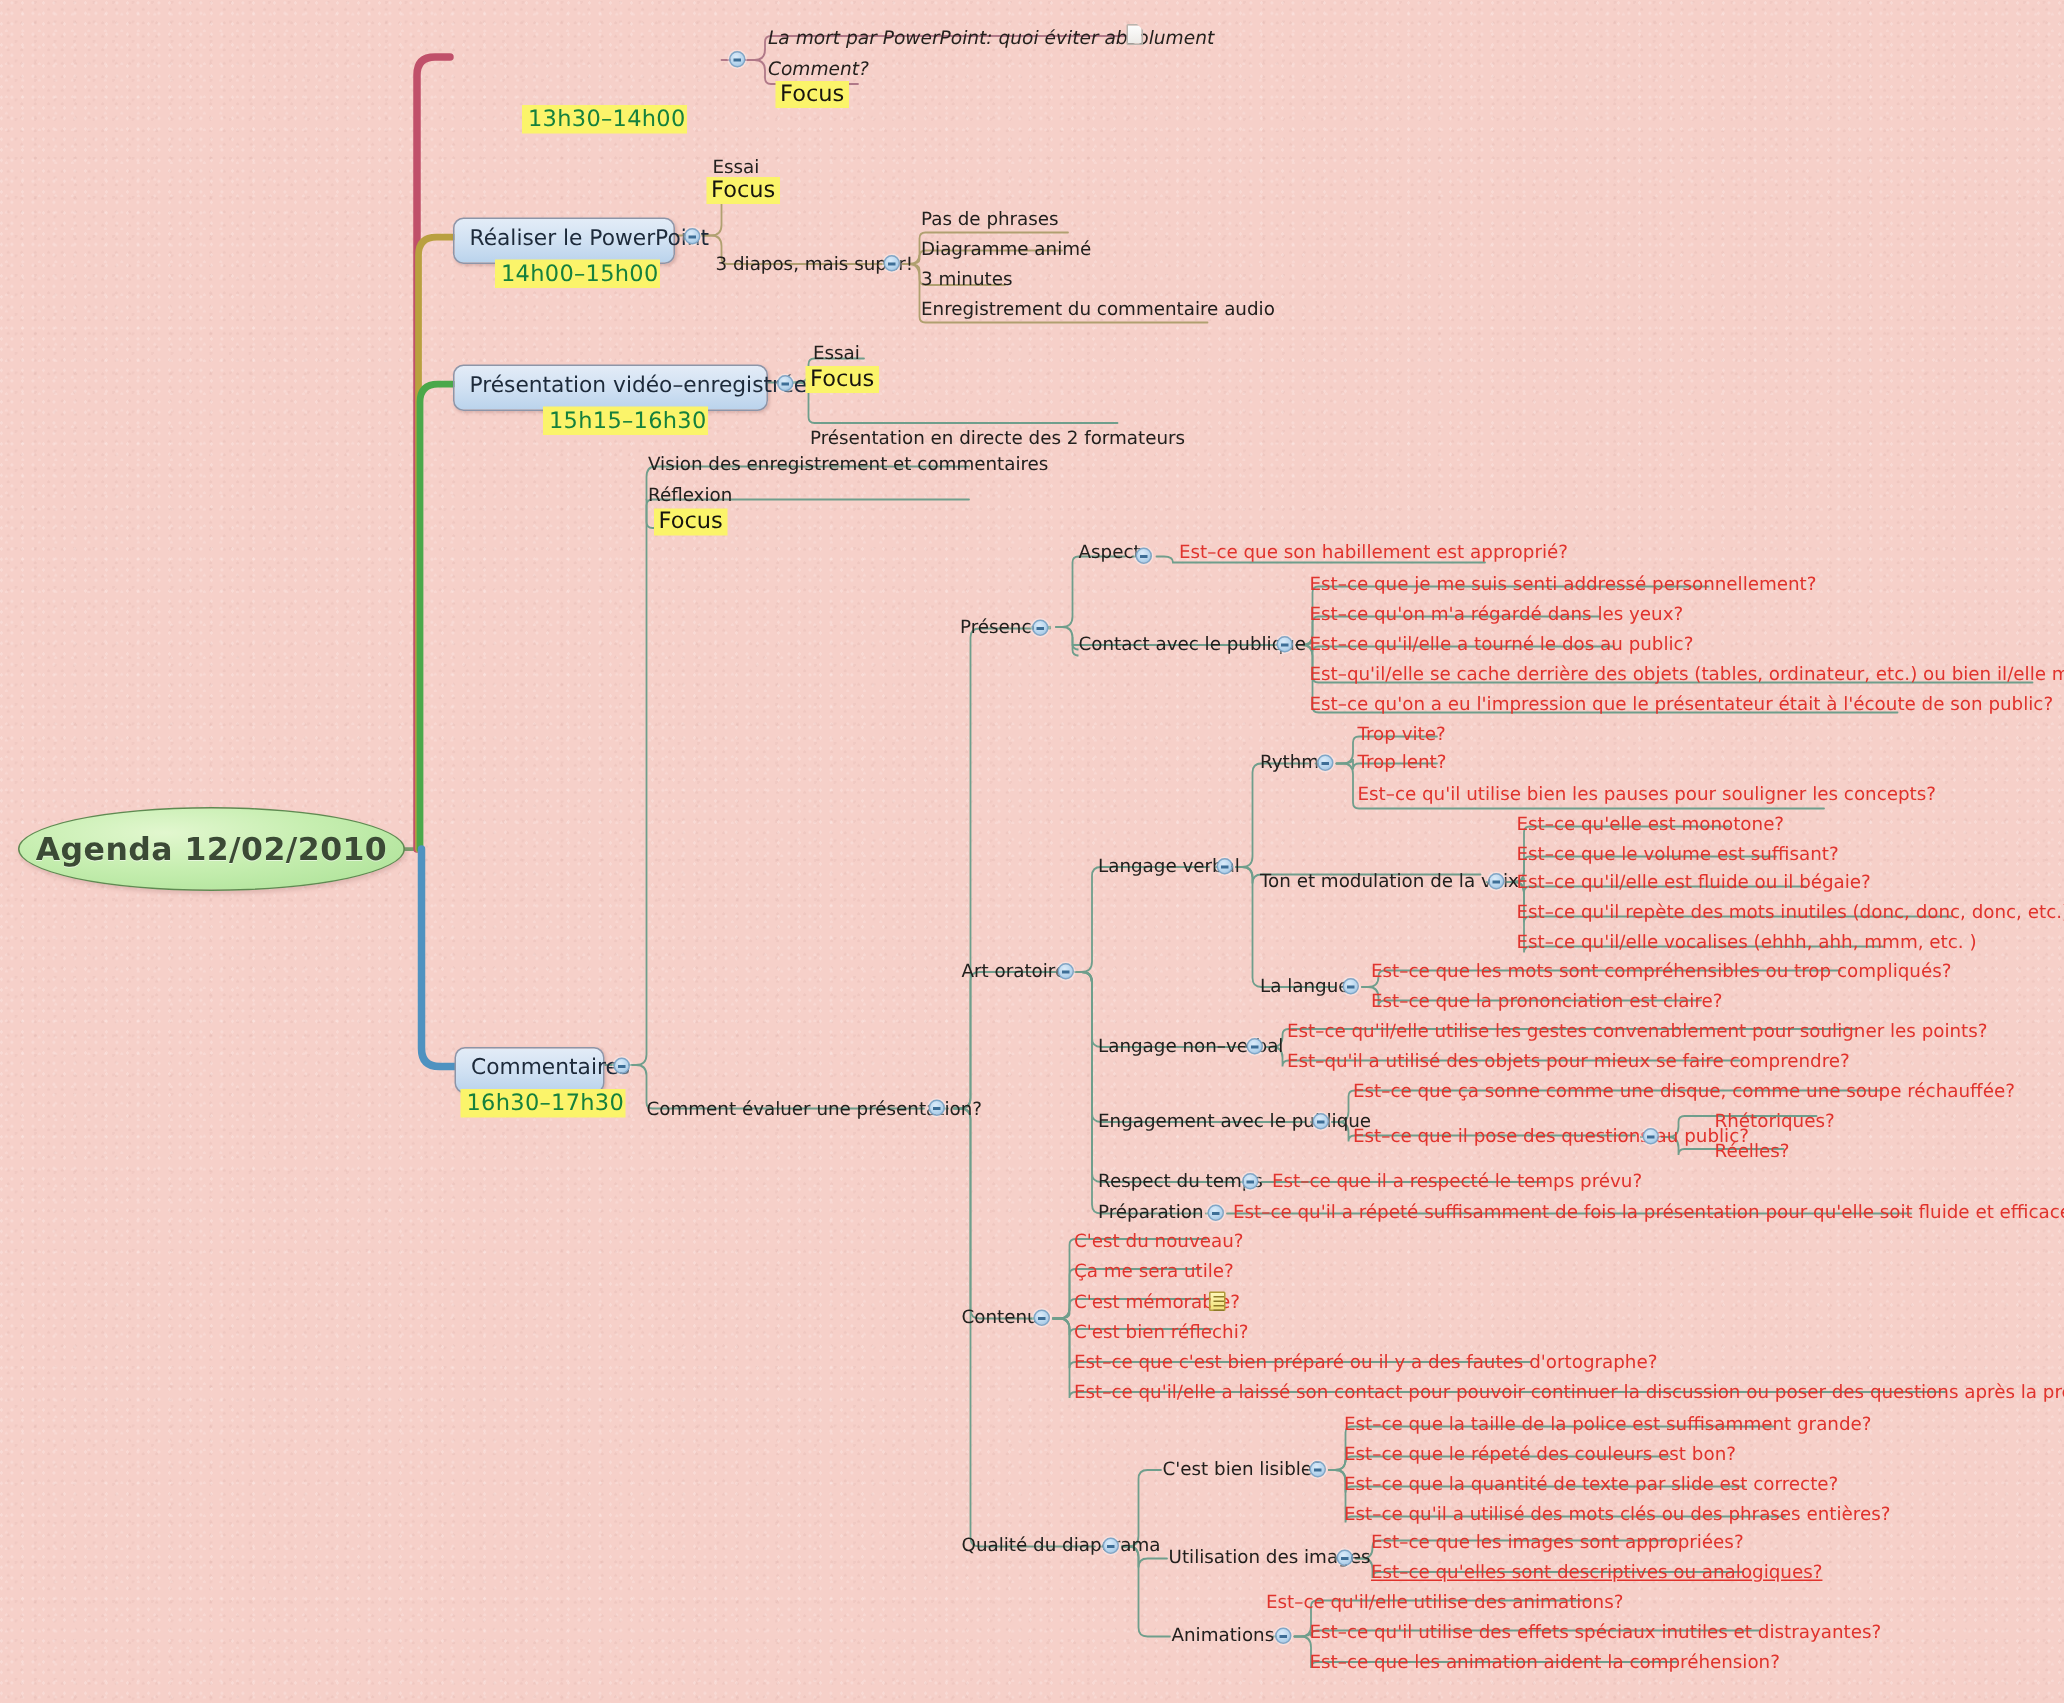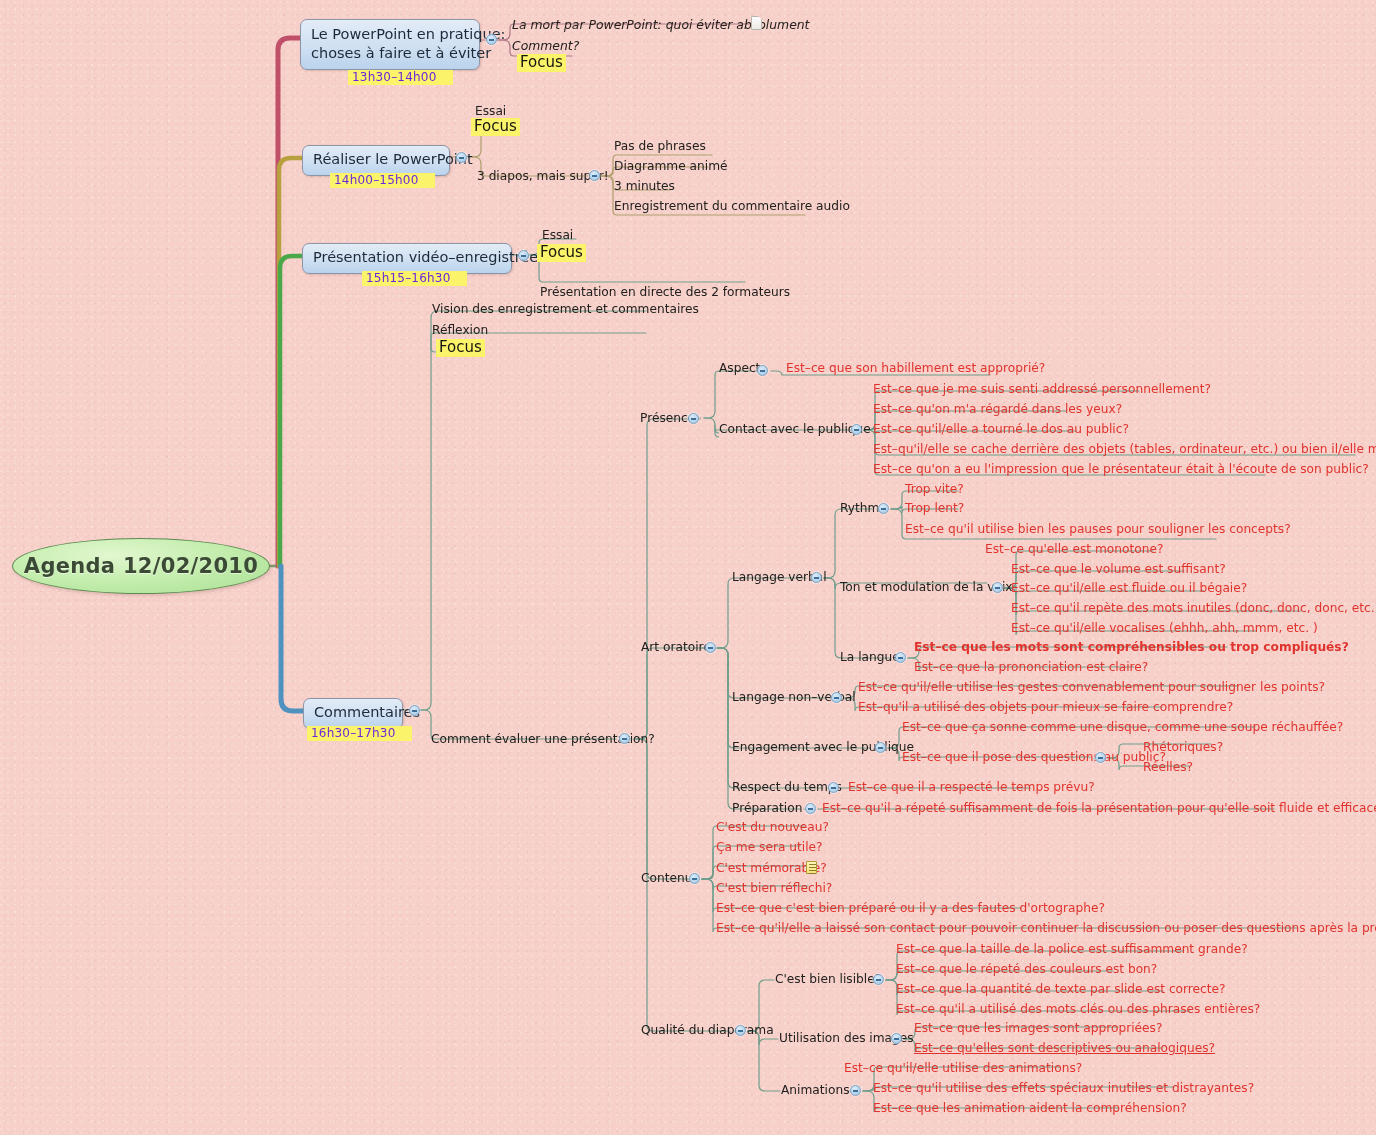--- a/index.html
+++ b/index.html
@@ -50,23 +50,23 @@
     color: #1d2a3a;
     font-size: 14.5px;
     line-height: 1.22;
     padding: 5px 10px 6px 10px;
     white-space: nowrap;
   }
   .mainnode.two-line { line-height: 1.32; }
   .timetag {
     position: absolute;
     background: #fbf46a;
-    color: #6d28d9;
-    font-size: 12px;
-    padding: 0px 16px 1px 4px;
+    color: #15803d;
+    font-size: 15px;
+    padding: 0px 1px 1px 4px;
     white-space: nowrap;
     letter-spacing: 0.2px;
   }
   
   .tnode {
     position: absolute;
     white-space: nowrap;
     font-size: 12.2px;
     color: #22201e;
     line-height: 1.1;
@@ -262,24 +262,20 @@
       <path d="M863 1091 L867 1091 Q874 1091 874 1084 L874 1071 Q874 1067 878 1067 L1060 1067" stroke="#6f9e8c" stroke-width="1.2"></path>
       <path d="M863 1091 L867 1091 Q874 1091 874 1088 L874 1091 Q874 1087 878 1087 L1173 1087" stroke="#6f9e8c" stroke-width="1.2"></path>
       <path d="M863 1091 L867 1091 Q874 1091 874 1098 L874 1112 Q874 1108 878 1108 L1118 1108" stroke="#6f9e8c" stroke-width="1.2"></path>
     </g>
   </svg>
 
   <div class="central" style="left:12px; top:538px; width:258px; height:56px;">
     <span>Agenda 12/02/2010</span>
   </div>
 
-  <div class="mainnode two-line" style="left:300px; top:19px; width:180px;">
-    <div>Le PowerPoint en pratique:</div>
-    <div>choses à faire et à éviter</div>
-  </div>
   <div class="timetag" style="left:348px; top:70px;">13h30–14h00</div>
   <div class="toggle" style="left:486px; top:34px;"></div>
 
   <div class="tnode ital" style="left:512px; top:18px;">La mort par PowerPoint: quoi éviter absolument</div>
   <div class="doc-icon" style="left:751px; top:16px;"></div>
   <div class="tnode ital" style="left:512px; top:39px;">Comment?</div>
   <div class="tnode focus" style="left:517px; top:54px;">Focus</div>
 
   <div class="mainnode" style="left:302px; top:145px; width:148px;">
     <div>Réaliser le PowerPoint</div>
@@ -342,29 +338,29 @@
   <div class="toggle" style="left:811px; top:572px;"></div>
 
   <div class="tnode" style="left:840px; top:502px;">Rythme</div>
   <div class="toggle" style="left:878px; top:503px;"></div>
   <div class="tnode q" style="left:905px; top:483px;">Trop vite?</div>
   <div class="tnode q" style="left:905px; top:502px;">Trop lent?</div>
   <div class="tnode q" style="left:905px; top:523px;">Est–ce qu'il utilise bien les pauses pour souligner les concepts?</div>
 
   <div class="tnode" style="left:840px; top:581px;">Ton et modulation de la voix</div>
   <div class="toggle" style="left:992px; top:582px;"></div>
-  <div class="tnode q" style="left:985px; top:543px;">Est–ce qu'elle est monotone?</div>
+  <div class="tnode q" style="left:1011px; top:543px;">Est–ce qu'elle est monotone?</div>
   <div class="tnode q" style="left:1011px; top:563px;">Est–ce que le volume est suffisant?</div>
   <div class="tnode q" style="left:1011px; top:582px;">Est–ce qu'il/elle est fluide ou il bégaie?</div>
   <div class="tnode q" style="left:1011px; top:602px;">Est–ce qu'il repète des mots inutiles (donc, donc, donc, etc.)</div>
   <div class="tnode q" style="left:1011px; top:622px;">Est–ce qu'il/elle vocalises (ehhh, ahh, mmm, etc. )</div>
 
   <div class="tnode" style="left:840px; top:651px;">La langue</div>
   <div class="toggle" style="left:895px; top:652px;"></div>
-  <div class="tnode q" style="left:914px; top:641px;font-weight:bold;">Est–ce que les mots sont compréhensibles ou trop compliqués?</div>
+  <div class="tnode q" style="left:914px; top:641px;">Est–ce que les mots sont compréhensibles ou trop compliqués?</div>
   <div class="tnode q" style="left:914px; top:661px;">Est–ce que la prononciation est claire?</div>
 
   <div class="tnode" style="left:732px; top:691px;">Langage non–verbal</div>
   <div class="toggle" style="left:831px; top:692px;"></div>
   <div class="tnode q" style="left:858px; top:681px;">Est–ce qu'il/elle utilise les gestes convenablement pour souligner les points?</div>
   <div class="tnode q" style="left:858px; top:701px;">Est–qu'il a utilisé des objets pour mieux se faire comprendre?</div>
 
   <div class="tnode" style="left:732px; top:741px;">Engagement avec le publique</div>
   <div class="toggle" style="left:875px; top:742px;"></div>
   <div class="tnode q" style="left:902px; top:721px;">Est–ce que ça sonne comme une disque, comme une soupe réchauffée?</div>

